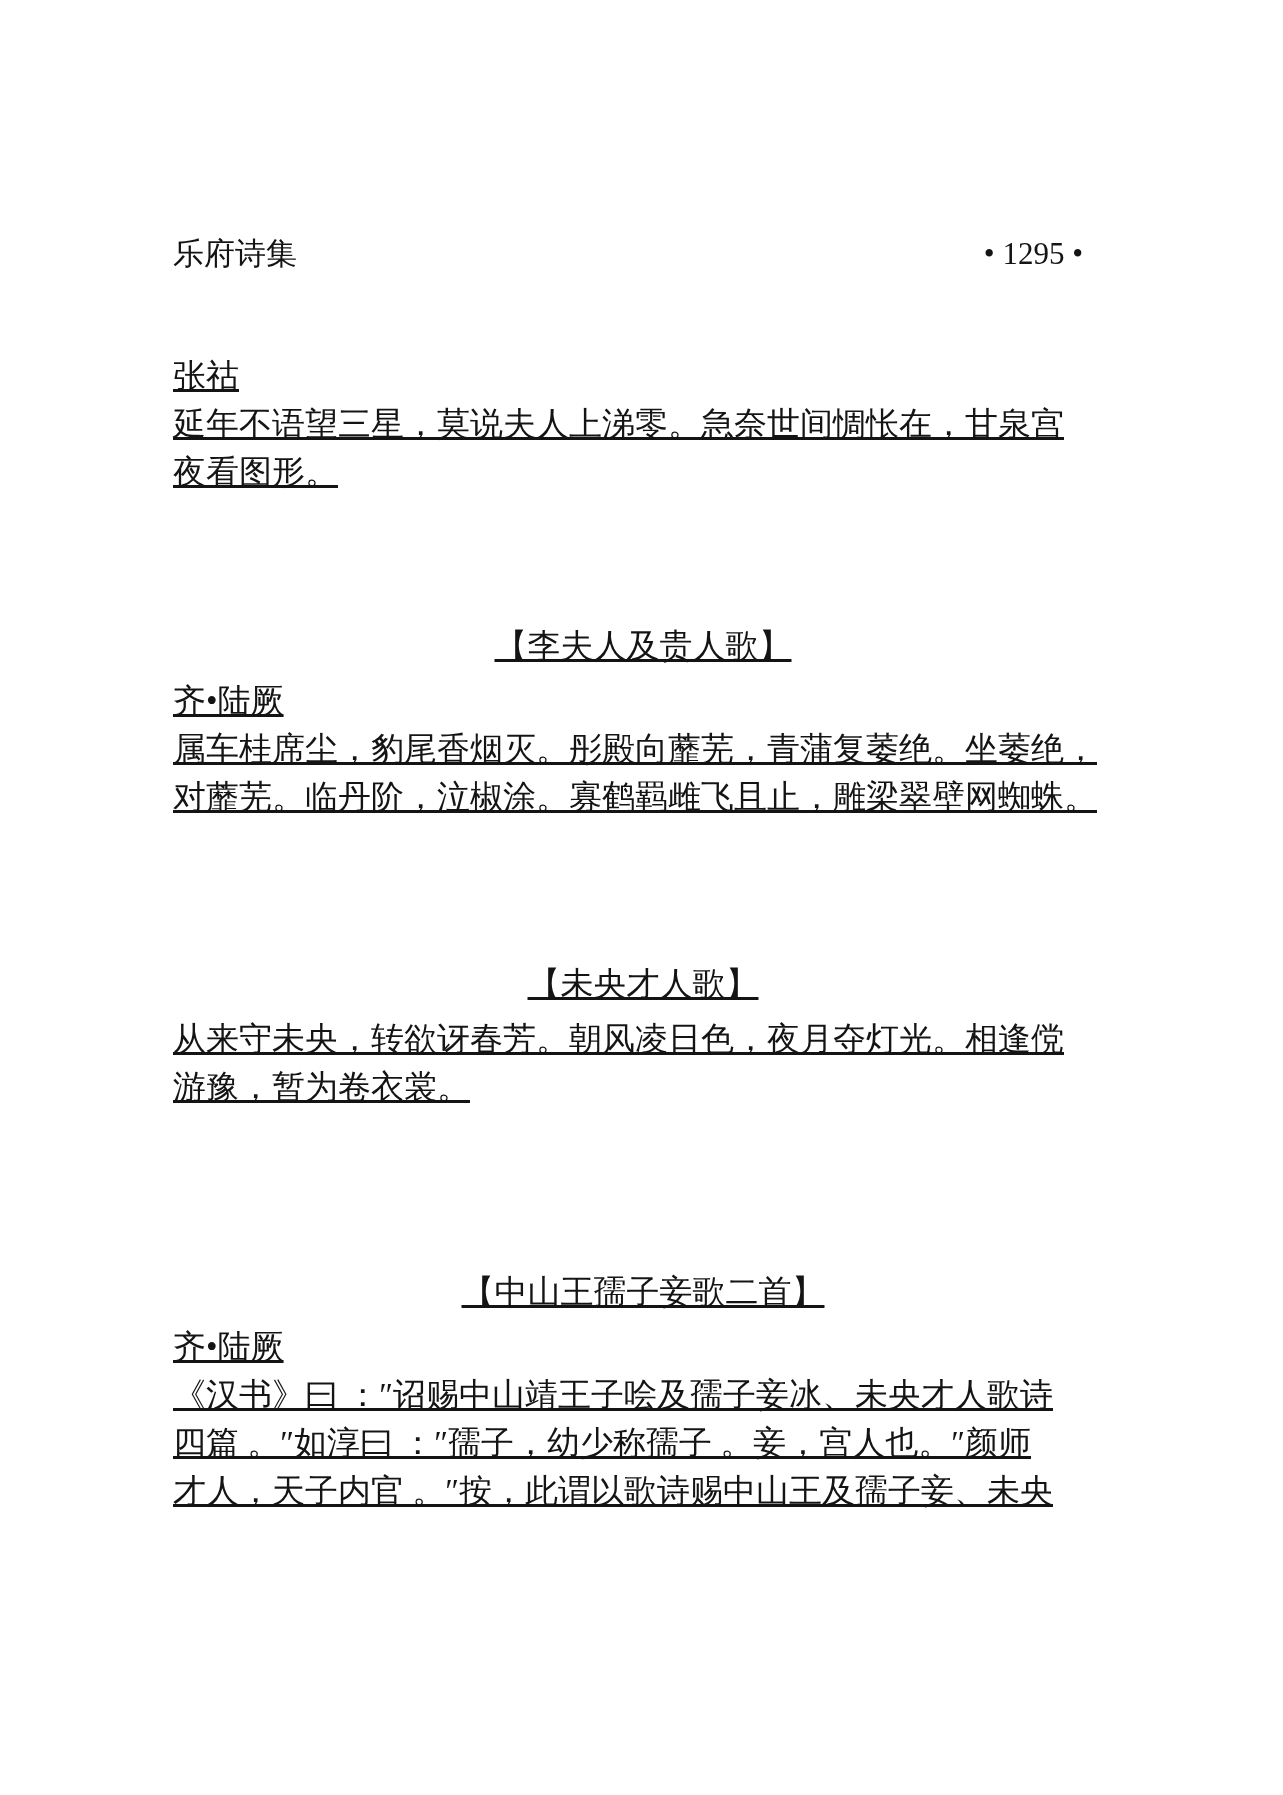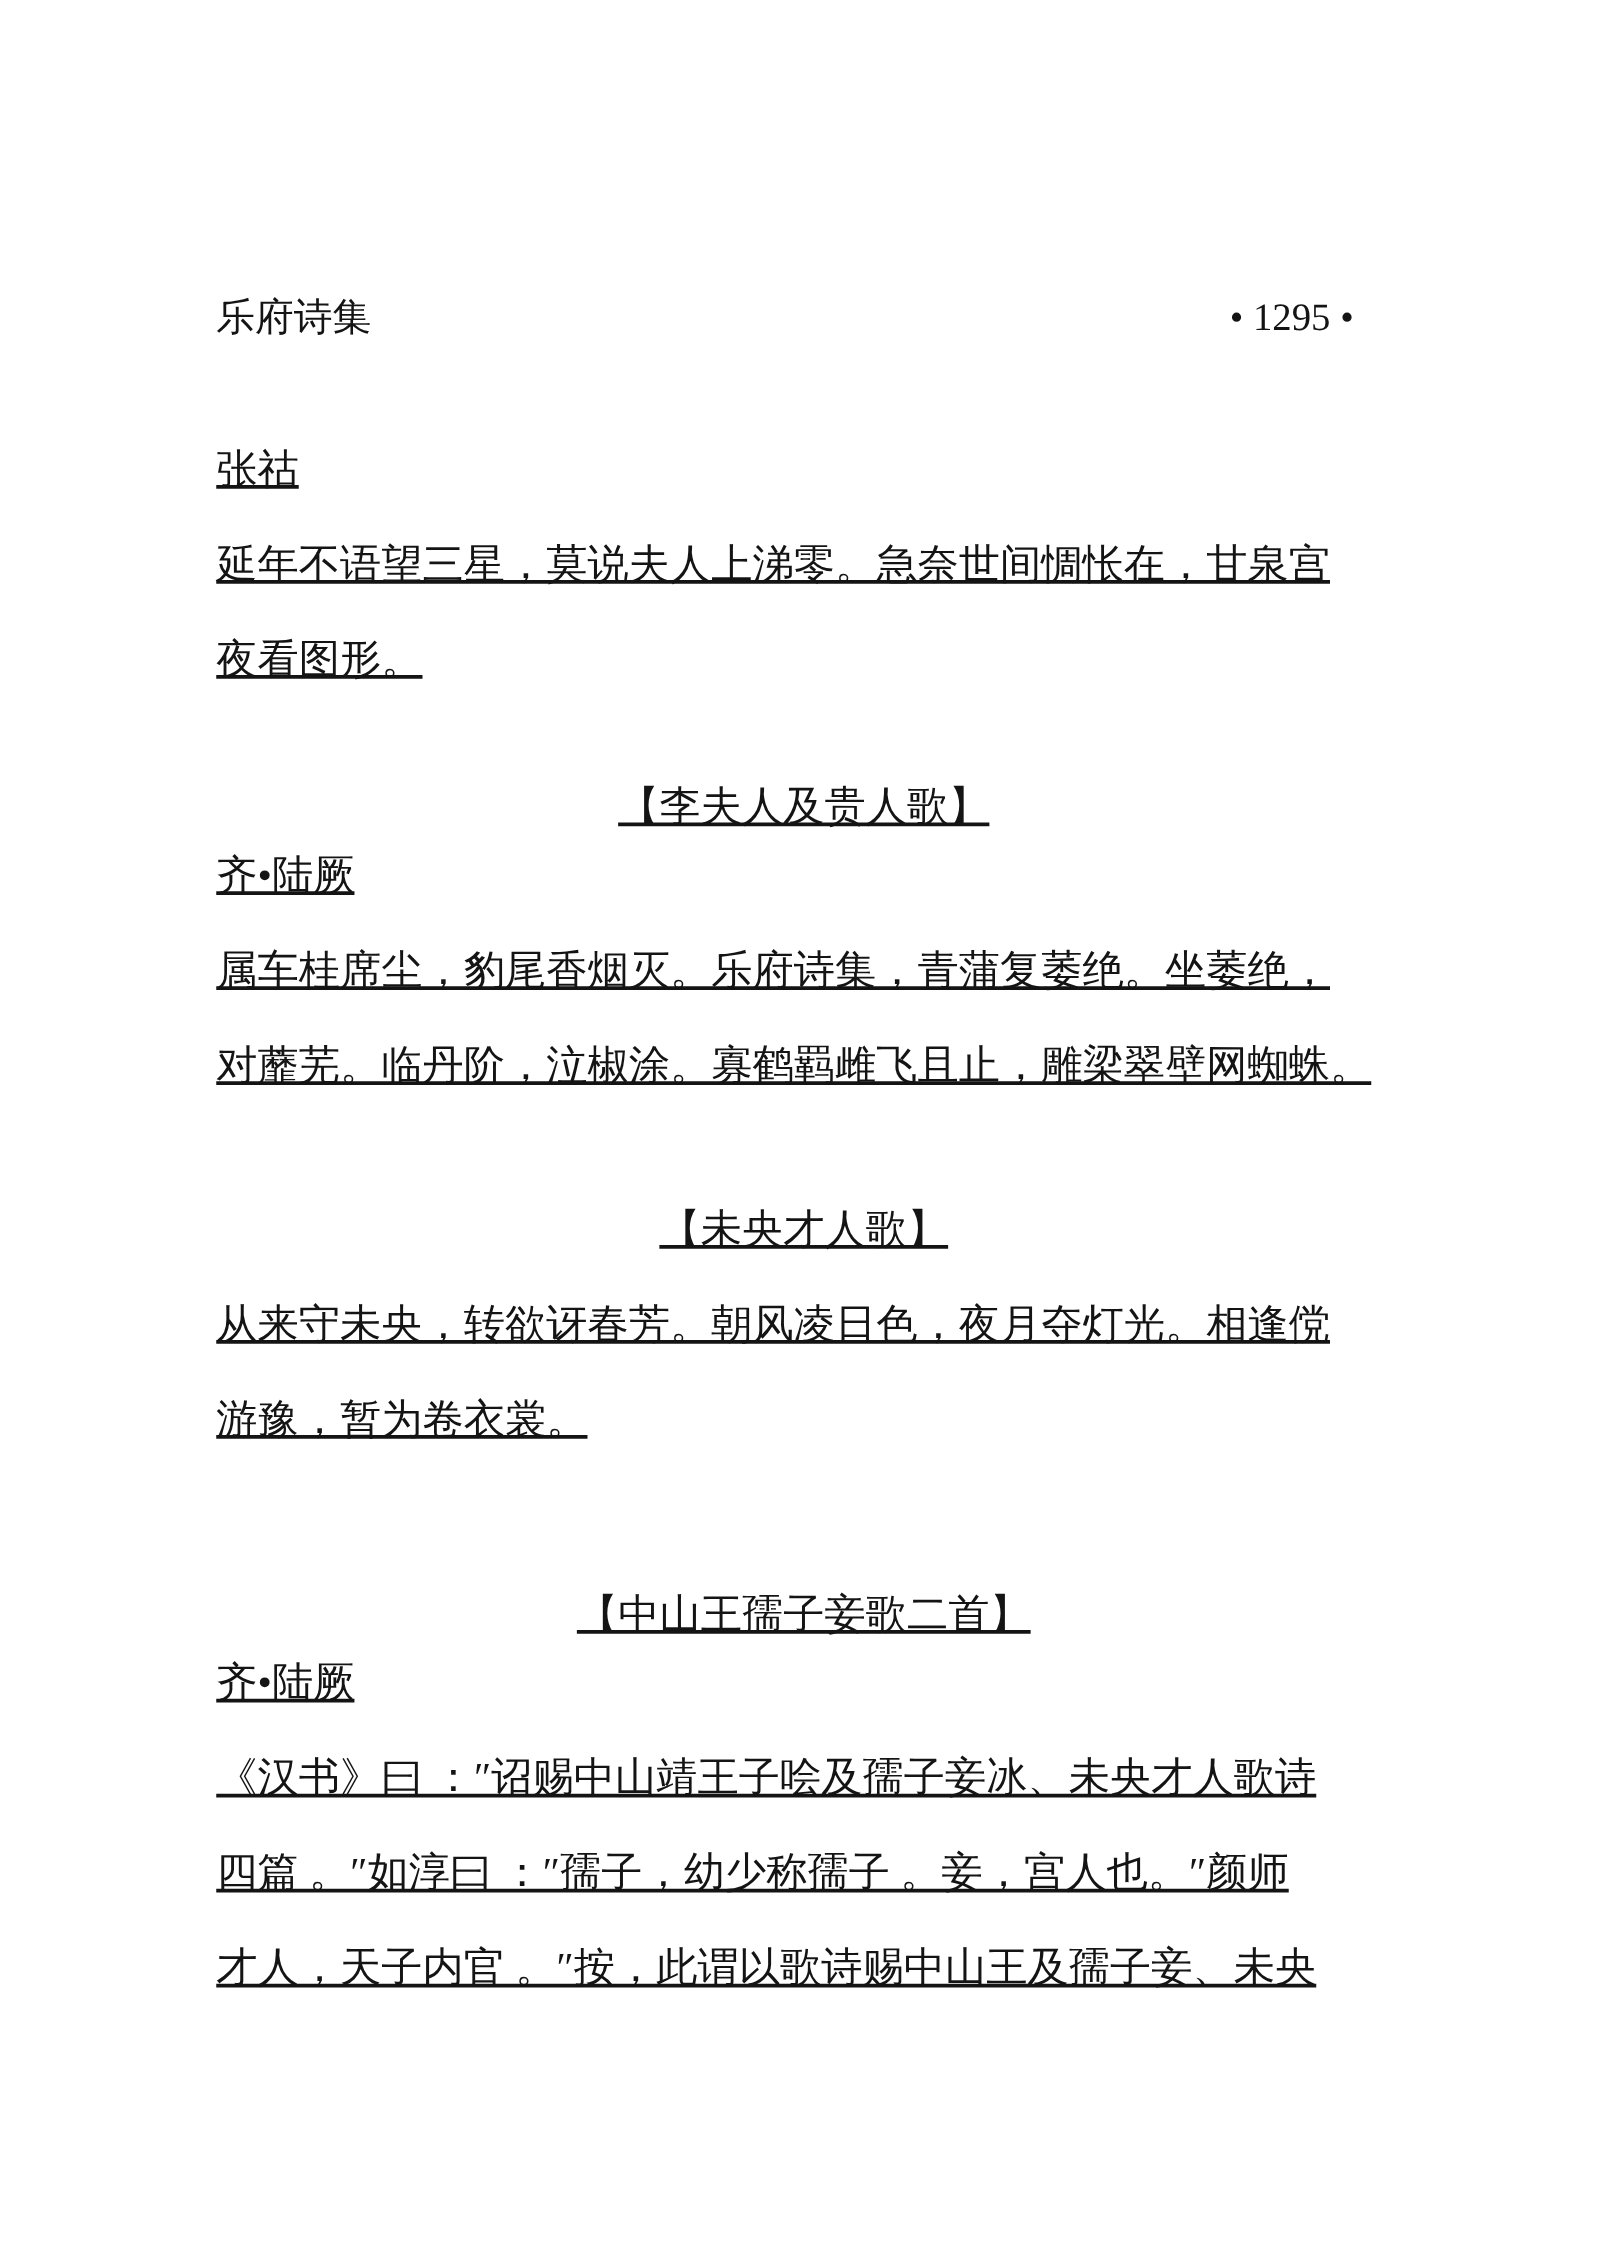--- a/index.html
+++ b/index.html
@@ -42,21 +42,20 @@
   }
   .sec .title {
     text-align: center;
     margin-bottom: 7px;
   }
   .sec .author {
     text-align: left;
   }
   .line {
     white-space: nowrap;
-    margin-top: 28px;
   }
   .sec1 { top: 352px; }
   .sec2 { top: 622px; }
   .sec3 { top: 960px; }
   .sec4 { top: 1268px; }
 </style>
 </head>
 <body>
 
 <div class="page">
@@ -68,21 +67,21 @@
 
   <div class="sec sec1">
     <div class="author">张祜</div>
     <div class="line">延年不语望三星，莫说夫人上涕零。急奈世间惆怅在，甘泉宫</div>
     <div class="line">夜看图形。</div>
   </div>
 
   <div class="sec sec2">
     <div class="title">【李夫人及贵人歌】</div>
     <div class="author">齐•陆厥</div>
-    <div class="line">属车桂席尘，豹尾香烟灭。乐府诗集，青蒲复萎绝。坐萎绝，</div>
+    <div class="line">属车桂席尘，豹尾香烟灭。彤殿向蘼芜，青蒲复萎绝。坐萎绝，</div>
     <div class="line">对蘼芜。临丹阶，泣椒涂。寡鹤羁雌飞且止，雕梁翠壁网蜘蛛。</div>
   </div>
 
   <div class="sec sec3">
     <div class="title">【未央才人歌】</div>
     <div class="line">从来守未央，转欲讶春芳。朝风凌日色，夜月夺灯光。相逢傥</div>
     <div class="line">游豫，暂为卷衣裳。</div>
   </div>
 
   <div class="sec sec4">

